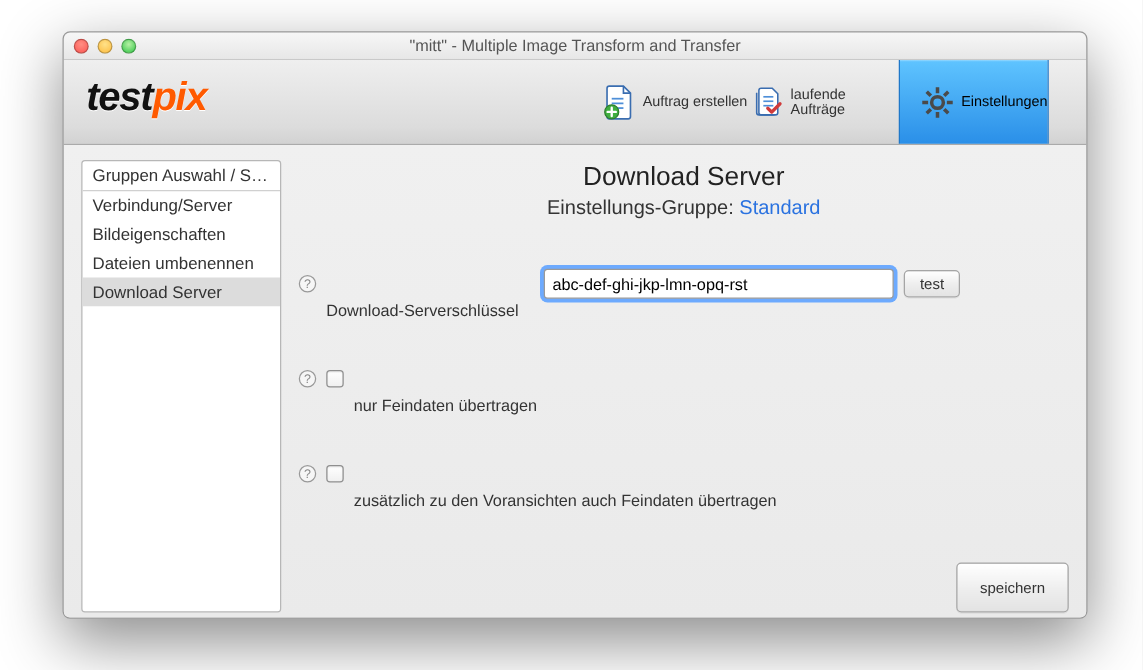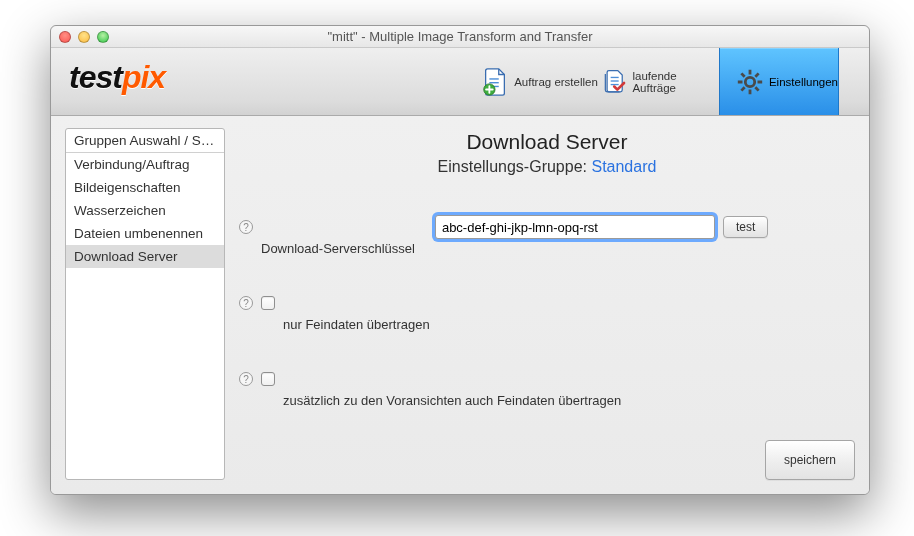--- a/index.html
+++ b/index.html
@@ -93,21 +93,21 @@
     border-left: 1px solid #1f78c9;
     border-right: 1px solid #1f78c9;
     box-shadow: inset 0 1px 0 rgba(255,255,255,0.25);
     justify-content: flex-end;
   }
   .tb-btn.active .tb-label { color: #000; }
   .tb-icon { width: 30px; height: 30px; }
   .content {
     flex: 1;
     display: flex;
-    padding: 12px 14px 14px 14px;
+    padding: 12px 14px 4px 14px;
     background: linear-gradient(#f0f0f0, #eaeaea);
     gap: 14px;
   }
   .sidebar {
     width: 160px;
     background: #fff;
     border: 1px solid #b7b7b7;
     border-radius: 3px;
     font-size: 13.5px;
     display: flex;
@@ -282,23 +282,22 @@
       </span>
       <span class="tb-label">Einstellungen</span>
     </div>
     <div style="width:30px"></div>
   </div>
 
   <div class="content">
 
     <div class="sidebar">
       <div class="sb-item">Gruppen Auswahl / Sy...</div>
-      <div class="sb-item">Verbindung/Auftrag</div>
+      <div class="sb-item">Verbindung/Server</div>
       <div class="sb-item">Bildeigenschaften</div>
-      <div class="sb-item">Wasserzeichen</div>
       <div class="sb-item">Dateien umbenennen</div>
       <div class="sb-item sel">Download Server</div>
     </div>
 
     <div class="main">
       <div class="heading">Download Server</div>
       <div class="group">
         <span>Einstellungs-Gruppe: </span><a href="#">Standard</a>
       </div>
 

